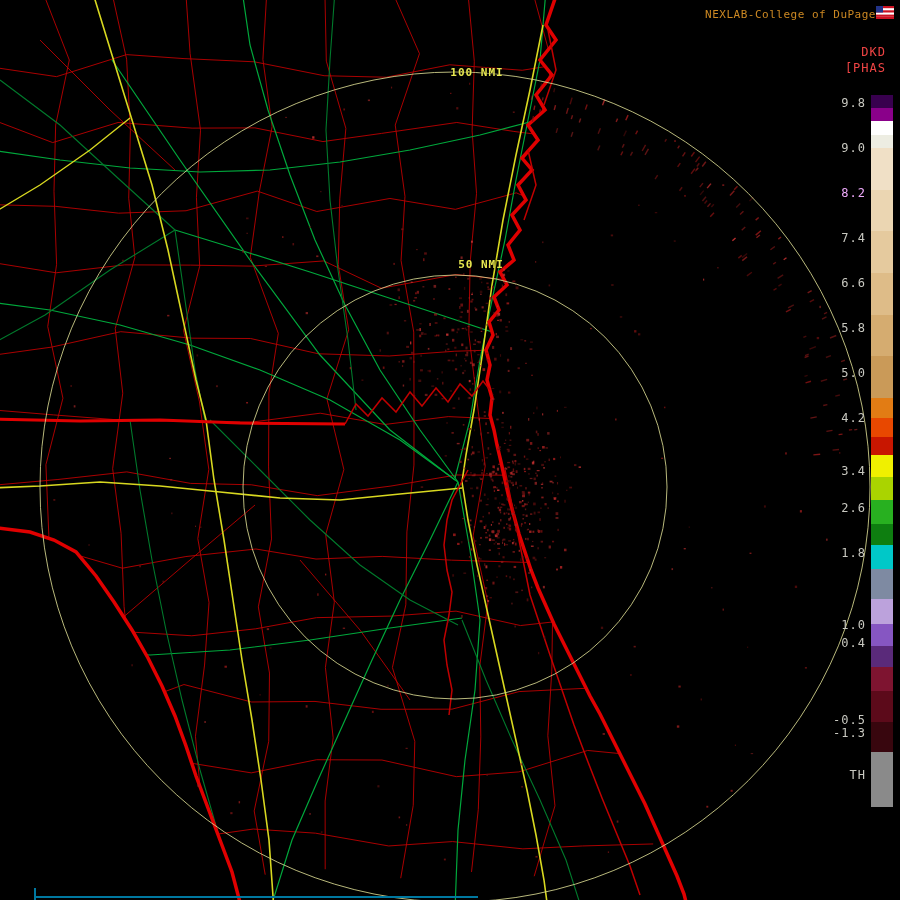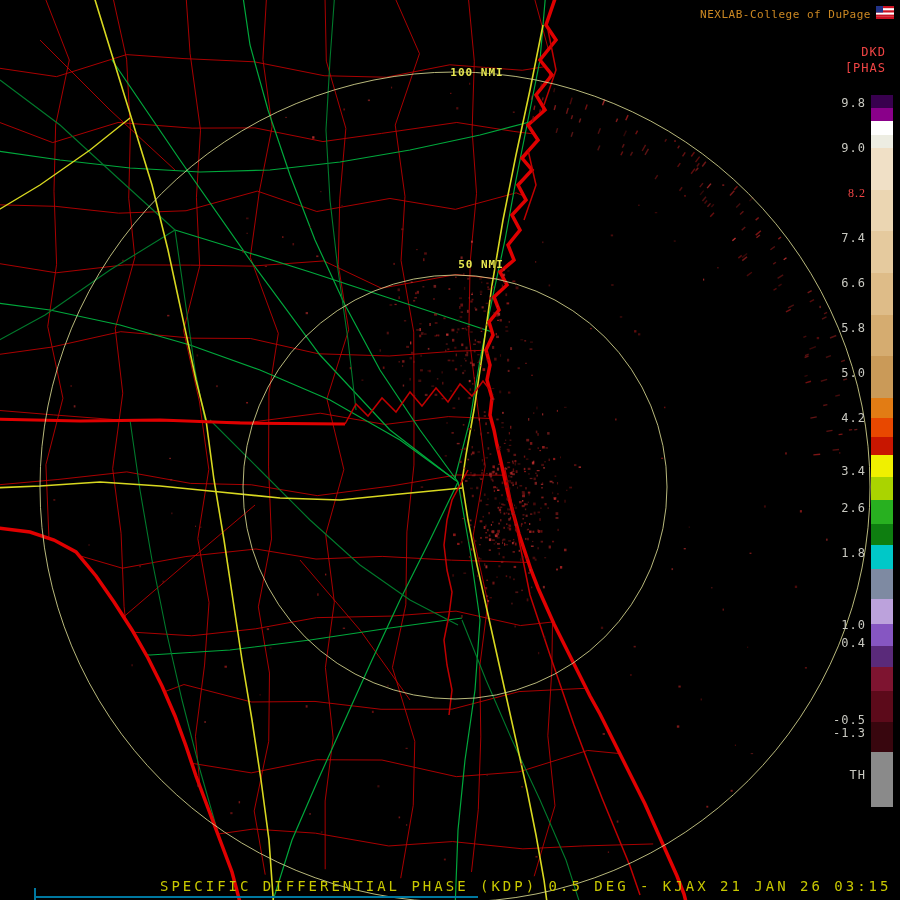--- a/index.html
+++ b/index.html
@@ -4,21 +4,21 @@
 <style>
   * { margin:0; padding:0; box-sizing:border-box; }
   html,body { background:#000; }
   body { width:900px; height:900px; overflow:hidden; }
   .screen { position:relative; width:900px; height:900px; background:#000;
             font-family:"DejaVu Sans Mono", monospace; }
   #map { position:absolute; left:0; top:0; }
   .ring-label { position:absolute; font-size:11px; font-weight:bold; letter-spacing:1px;
                 text-align:center; width:70px; text-shadow:0 0 3px #000;margin-left:29px; }
   .attribution { position:absolute; top:6px; right:6px; display:flex; align-items:center;
-                 gap:5px; font-size:11px; letter-spacing:.5px; }
+                 font-size:11px; letter-spacing:.5px; }
   .legend-header { position:absolute; top:44px; right:14px; text-align:right;
                    font-size:12px; line-height:16px; letter-spacing:1px; }
   .colorbar { position:absolute; top:95px; right:7px; width:22px; height:712px;
               display:flex; flex-direction:column; }
   .colorbar div { width:100%; }
   .legend-values { position:absolute; top:96px; right:34px; width:46px; height:660px; }
   .legend-values div { position:absolute; right:0; height:14px; font-size:12px;
                        letter-spacing:1px; text-align:right; width:46px; }
   .th-label { position:absolute; top:768px; right:34px; width:46px; text-align:right;
               font-size:12px; letter-spacing:1px; }
@@ -887,31 +887,30 @@
       <div style="background: rgb(90, 42, 122); flex-grow: 20;"></div>
       <div style="background: rgb(126, 20, 48); flex-grow: 24;"></div>
       <div style="background: rgb(92, 10, 26); flex-grow: 30;"></div>
       <div style="background: rgb(56, 6, 14); flex-grow: 30;"></div>
       <div style="background: rgb(138, 138, 138); flex-grow: 54;"></div>
     </div>
 
   <div class="legend-values" id="legendValues">
       <div style="top: 0px; color: rgb(200, 200, 192);">9.8</div>
       <div style="top: 45px; color: rgb(200, 200, 192);">9.0</div>
-      <div style="top: 90px; color: #ef4444; font-family: Liberation Serif, serif;">8.2</div>
+      <div style="top: 90px; color: #f0abfc;">8.2</div>
       <div style="top: 135px; color: rgb(200, 200, 192);">7.4</div>
       <div style="top: 180px; color: rgb(200, 200, 192);">6.6</div>
       <div style="top: 225px; color: rgb(200, 200, 192);">5.8</div>
       <div style="top: 270px; color: rgb(200, 200, 192);">5.0</div>
       <div style="top: 315px; color: rgb(200, 200, 192);">4.2</div>
       <div style="top: 368px; color: rgb(200, 200, 192);">3.4</div>
       <div style="top: 405px; color: rgb(200, 200, 192);">2.6</div>
       <div style="top: 450px; color: rgb(200, 200, 192);">1.8</div>
       <div style="top: 522px; color: rgb(200, 200, 192);">1.0</div>
       <div style="top: 540px; color: rgb(200, 200, 192);">0.4</div>
       <div style="top: 585px; color: rgb(200, 200, 192); margin-top: 32px;">-0.5</div>
       <div style="top: 630px; color: rgb(200, 200, 192);">-1.3</div>
     </div>
 
   <div class="th-label" id="thLabel" style="color: rgb(200, 200, 192);">TH</div>
 
-  <div class="status-bar" id="statusBar" style="color: rgb(200, 200, 0);">SPECIFIC DIFFERENTIAL PHASE (KDP) 0.5 DEG - KJAX 21 JAN 26 03:15</div>
 </div>
 
 </body></html>

